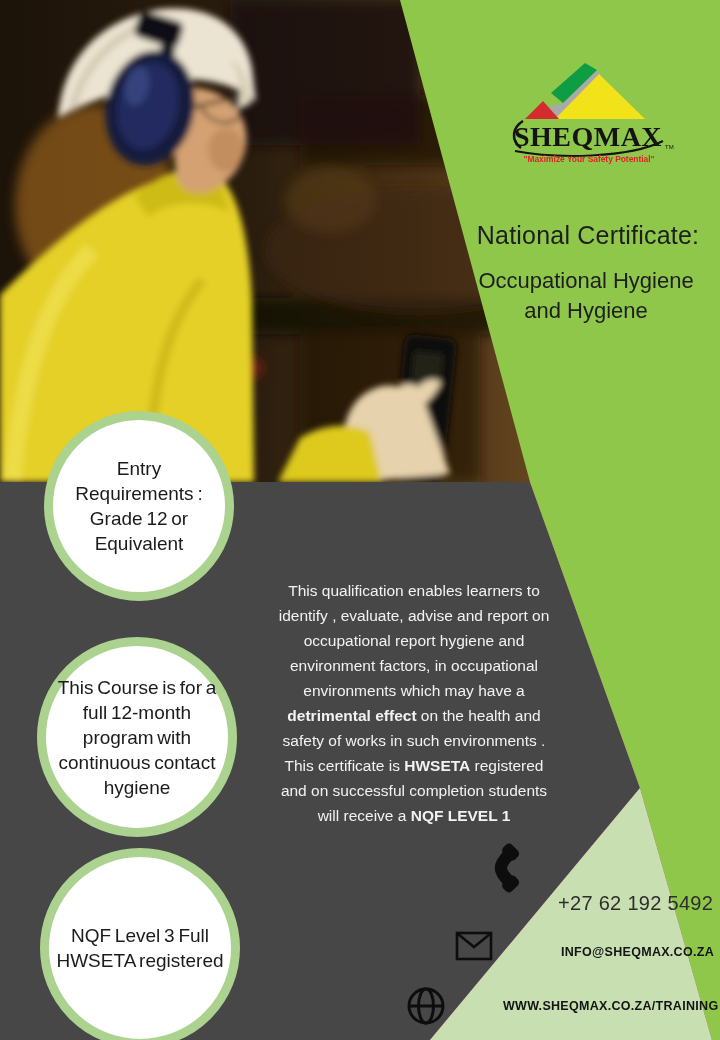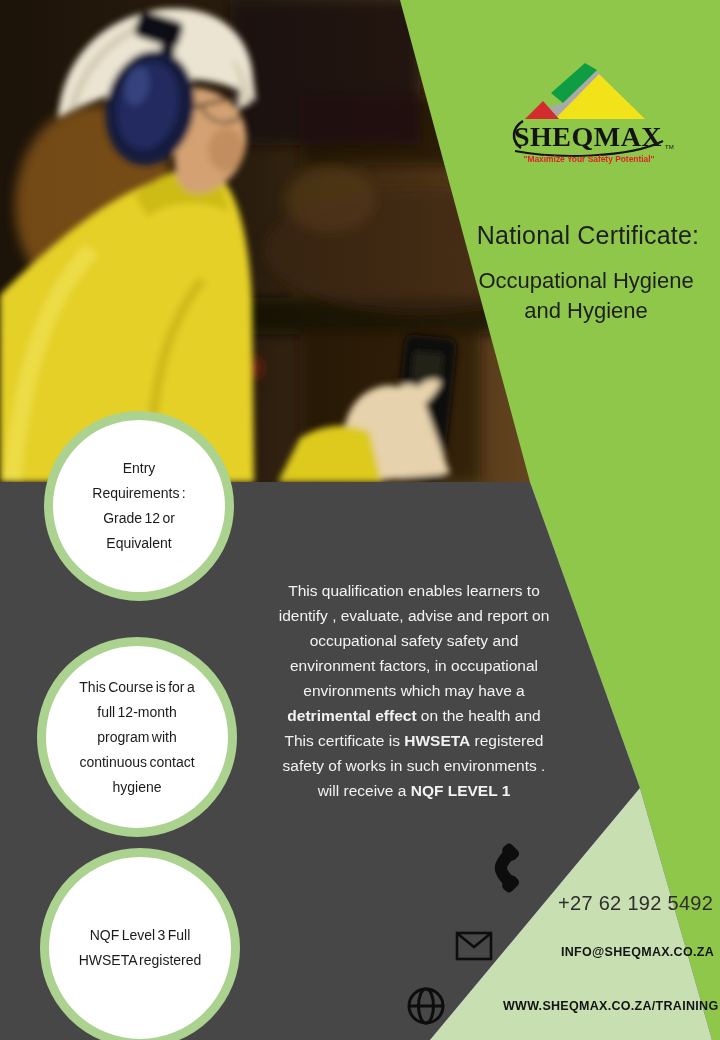--- a/index.html
+++ b/index.html
@@ -1,18 +1,18 @@
 <!DOCTYPE html>
 <html style="--green_bright: #8fc74b; --green_light: #c7dfb1; --panel_dark: #474747; --circle_border: #abd28f; --logo_green: #0f9d43; --logo_yellow: #f2e21a; --logo_red: #d32b2e; --tagline_red: #e32128;"><head>
 <meta charset="utf-8">
 <style>
   html,body{margin:0;padding:0;background:#ffffff;}
   .poster{
     position:relative;width:720px;height:1040px;overflow:hidden;
-    font-family:"Liberation Sans",sans-serif;background:#8b5cf6;text-decoration:underline;
+    font-family:"Liberation Sans",sans-serif;background:#ec4899;text-decoration:underline;
   }
   .abs{position:absolute;}
   svg{display:block;}
 
   
   .fill-brand{fill:var(--green_bright,#8fc74b);}
   .fill-light{fill:var(--green_light,#c7dfb1);}
   .fill-dark{fill:var(--panel_dark,#474747);}
 
   .bg-geometry{left:0;top:0;width:720px;height:1040px;}
@@ -31,21 +31,21 @@
     font-size:22px;line-height:30px;color:#1e1e1e;
   }
 
   
   .circle{
     position:absolute;border-radius:50%;background:#ffffff;
     border:9px solid var(--circle_border,#abd28f);
     display:flex;align-items:center;justify-content:center;
     text-align:center;color:#1b1b1b;
   }
-  .circle .clines{font-size:14px;line-height:25px;word-spacing:-1.5px;}
+  .circle .clines{font-size:19px;line-height:25px;word-spacing:-1.5px;}
   .circle-1{left:44px;top:411px;width:172px;height:172px;}
   .circle-2{left:37px;top:637px;width:182px;height:182px;}
   .circle-3{left:40px;top:848px;width:182px;height:182px;}
 
   
   .para{
     left:246px;top:578px;width:336px;text-align:center;
     color:#f2f2f2;font-size:15.5px;line-height:25px;
   }
   .para b{font-weight:bold;}
@@ -175,26 +175,27 @@
   <div class="circle circle-3">
     <div class="clines">
       <div>NQF Level 3 Full</div>
       <div>HWSETA registered</div>
     </div>
   </div>
 
   <div class="abs para">
     <div class="pline"><span>This qualification enables learners to</span></div>
     <div class="pline"><span>identify , evaluate, advise and report on</span></div>
-    <div class="pline"><span>occupational safety safety and</span></div>
+    <div class="pline"><span>occupational report hygiene and</span></div>
     <div class="pline"><span>environment factors, in occupational</span></div>
     <div class="pline"><span>environments which may have a</span></div>
     <div class="pline"><b>detrimental effect</b><span> on the health and</span></div>
+    <div class="pline"><span>safety of works in such environments .</span></div>
     <div class="pline"><span>This certificate is </span><b>HWSETA</b><span> registered</span></div>
-    <div class="pline"><span>safety of works in such environments .</span></div>
+    <div class="pline"><span>and on successful completion students</span></div>
     <div class="pline"><span>will receive a </span><b>NQF LEVEL 1</b></div>
   </div>
 
   <svg class="abs phone-icon-box" viewBox="0 0 48 48">
     <g transform="rotate(-45 24 24)">
       <path d="M13 31 C13 16 16 13 31 13" stroke="#0d0d0d" stroke-width="11" fill="none"></path>
       <rect x="5" y="27" width="15" height="11" rx="4" fill="#0d0d0d"></rect>
       <rect x="27" y="5" width="11" height="15" rx="4" fill="#0d0d0d"></rect>
     </g>
   </svg>

